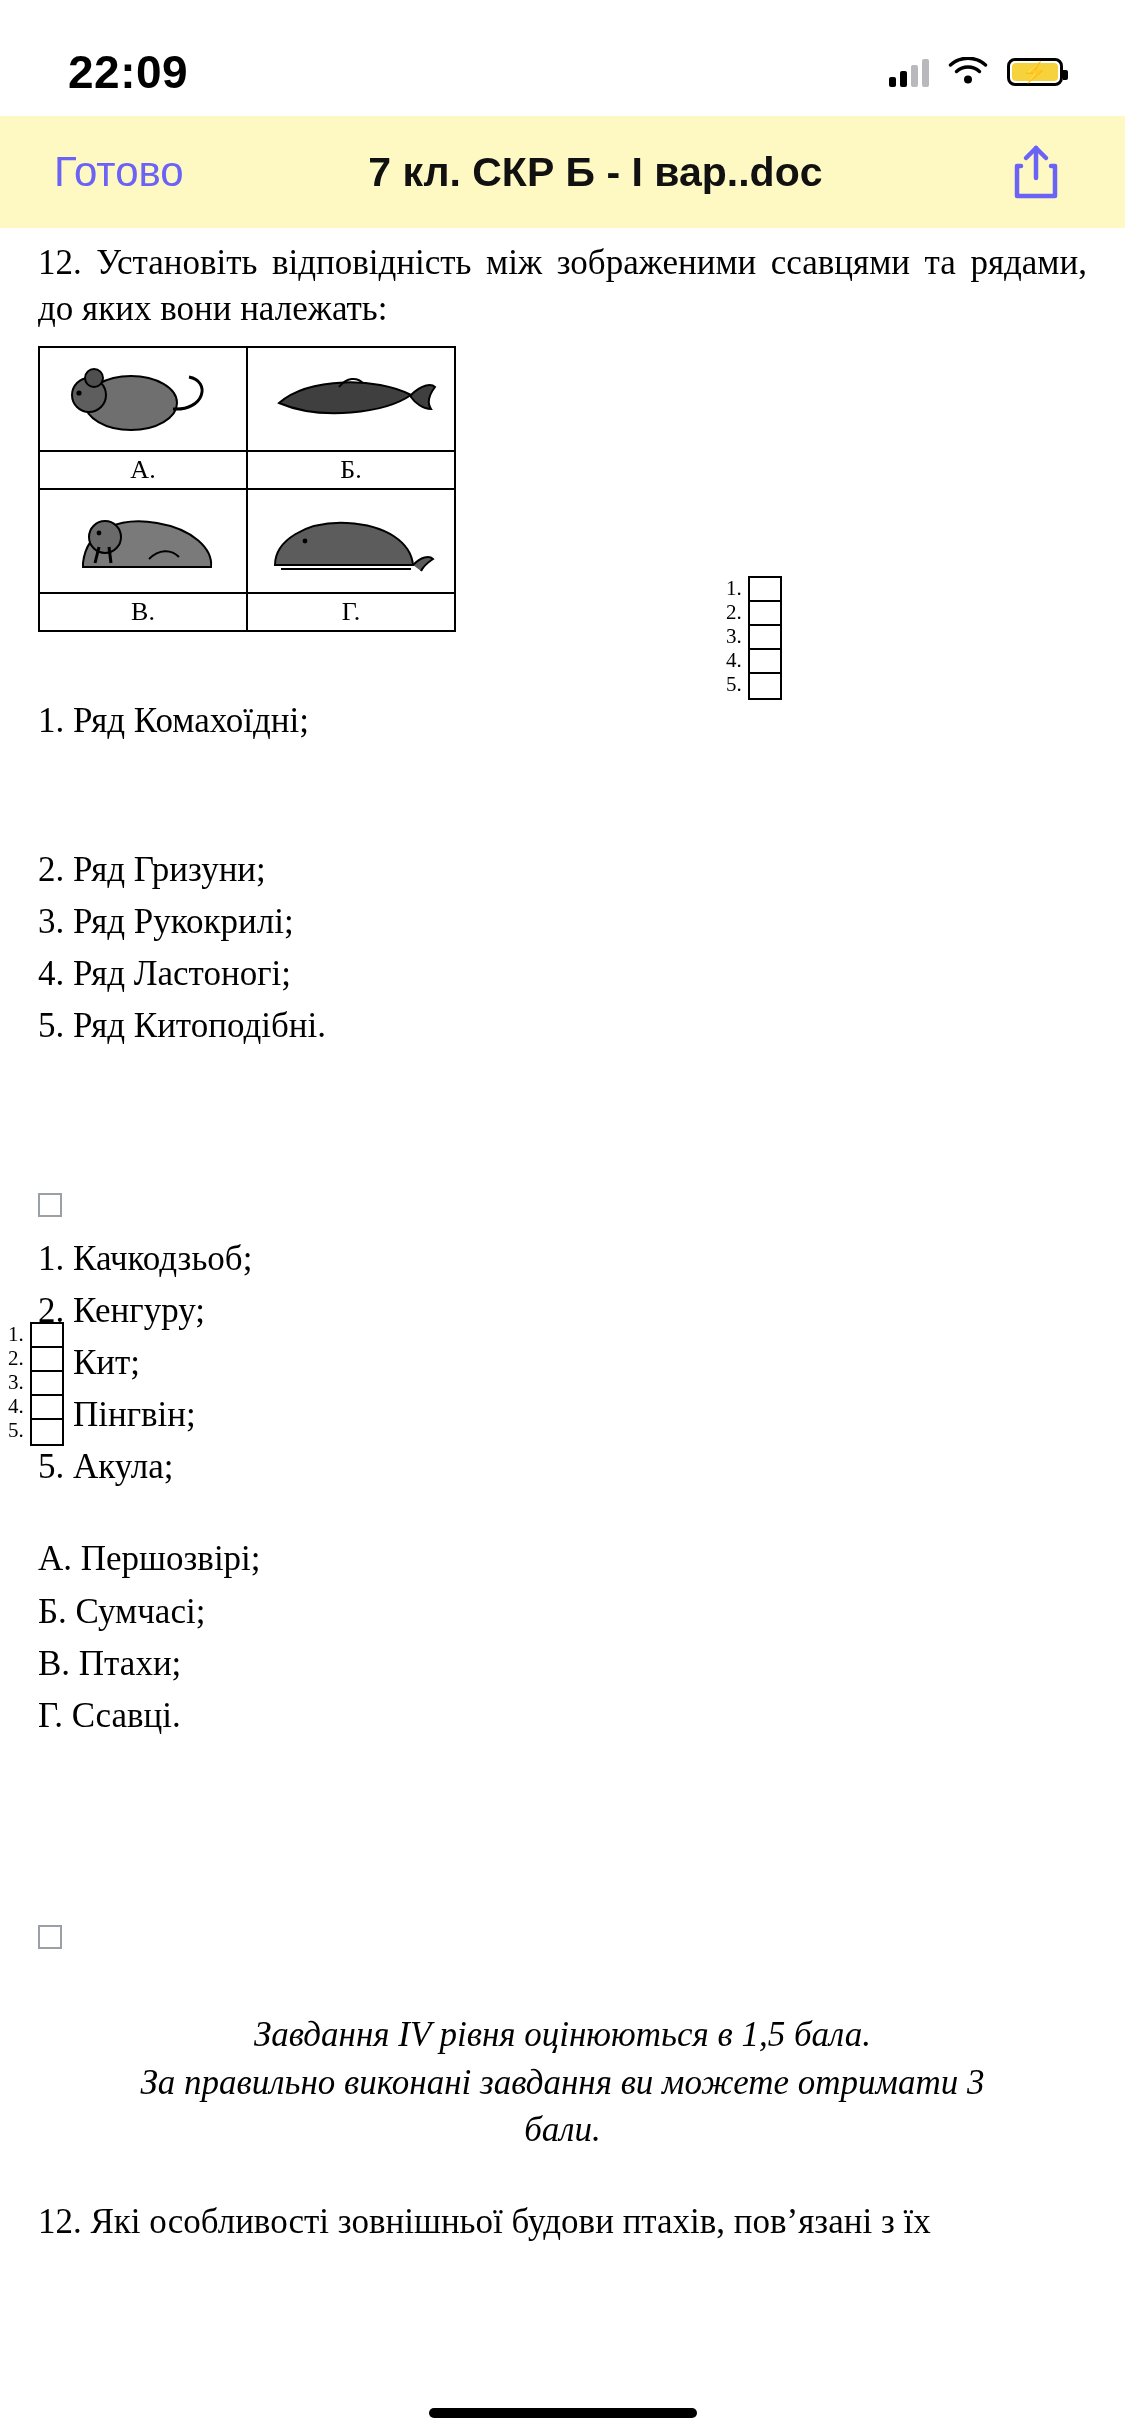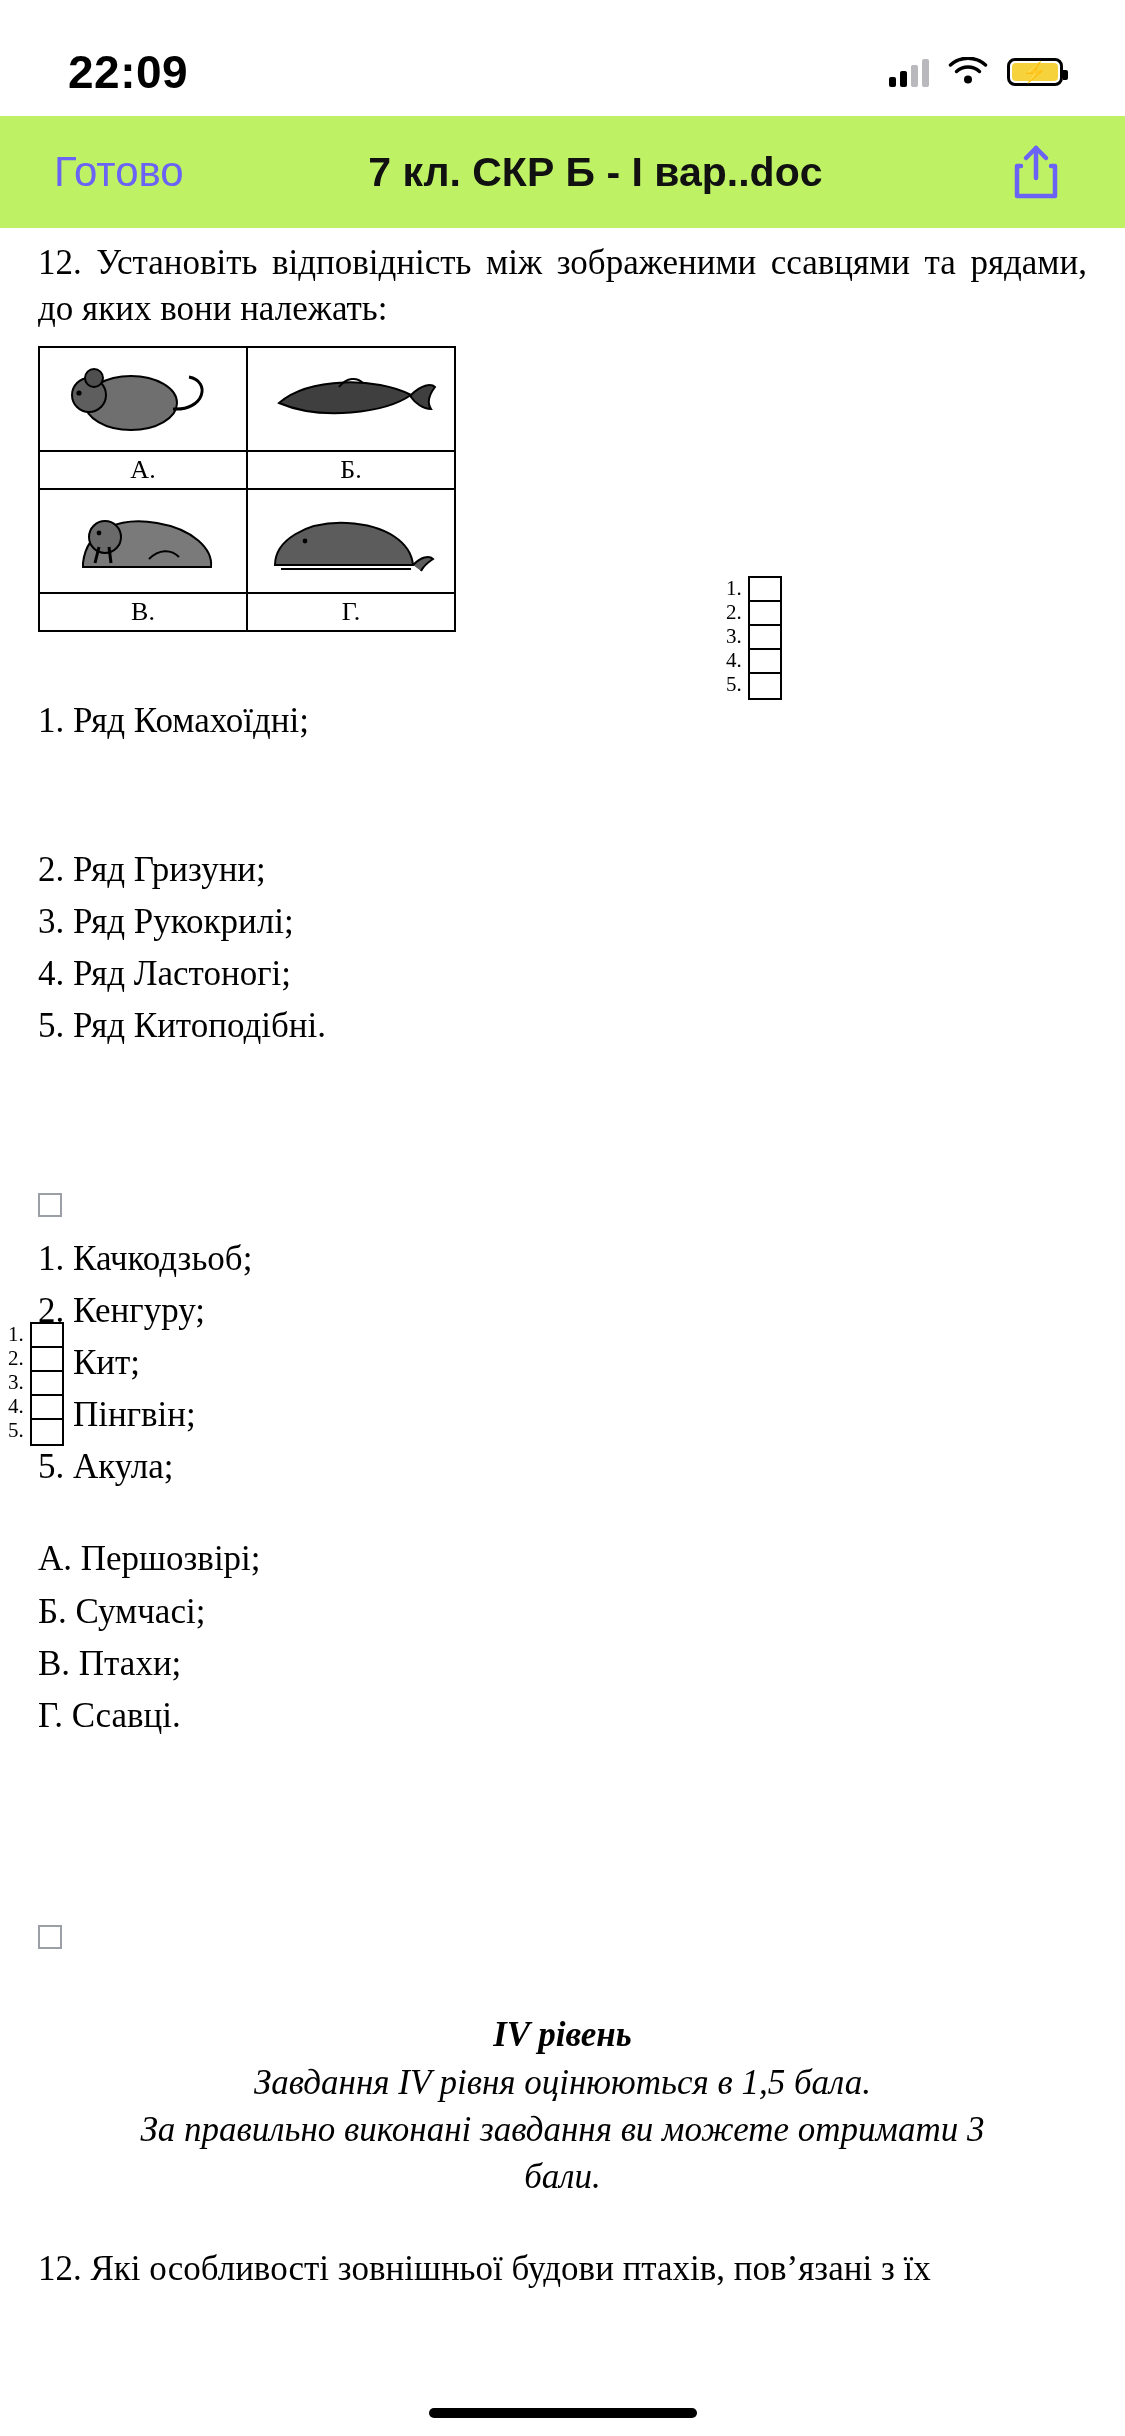--- a/index.html
+++ b/index.html
@@ -89,21 +89,21 @@
     color: #000;
   }
 
   
   .navbar {
     position: relative;
     height: 112px;
     display: flex;
     align-items: center;
     padding: 0 54px;
-    background: #bef264;
+    background: #fef9c3;
   }
   .nav-done {
     font-size: 42px;
     color: #6b63f5;
     white-space: nowrap;
   }
   .nav-title {
     flex: 1;
     text-align: center;
     font-size: 41px;
@@ -374,21 +374,20 @@
     </div>
 
     <div style="height: 176px;"></div>
     <div>
       <span class="checkbox-sq"></span>
     </div>
 
     <div style="height: 50px;"></div>
 
     <div class="level-block">
-      <div class="level-title">IV рівень</div>
       <div>Завдання IV рівня оцінюються в 1,5 бала.</div>
       <div>За правильно виконані завдання ви можете отримати 3</div>
       <div>бали.</div>
     </div>
 
     <div style="height: 46px;"></div>
 
     <div>12. Які особливості зовнішньої будови птахів, пов’язані з їх</div>
   </div>
 

